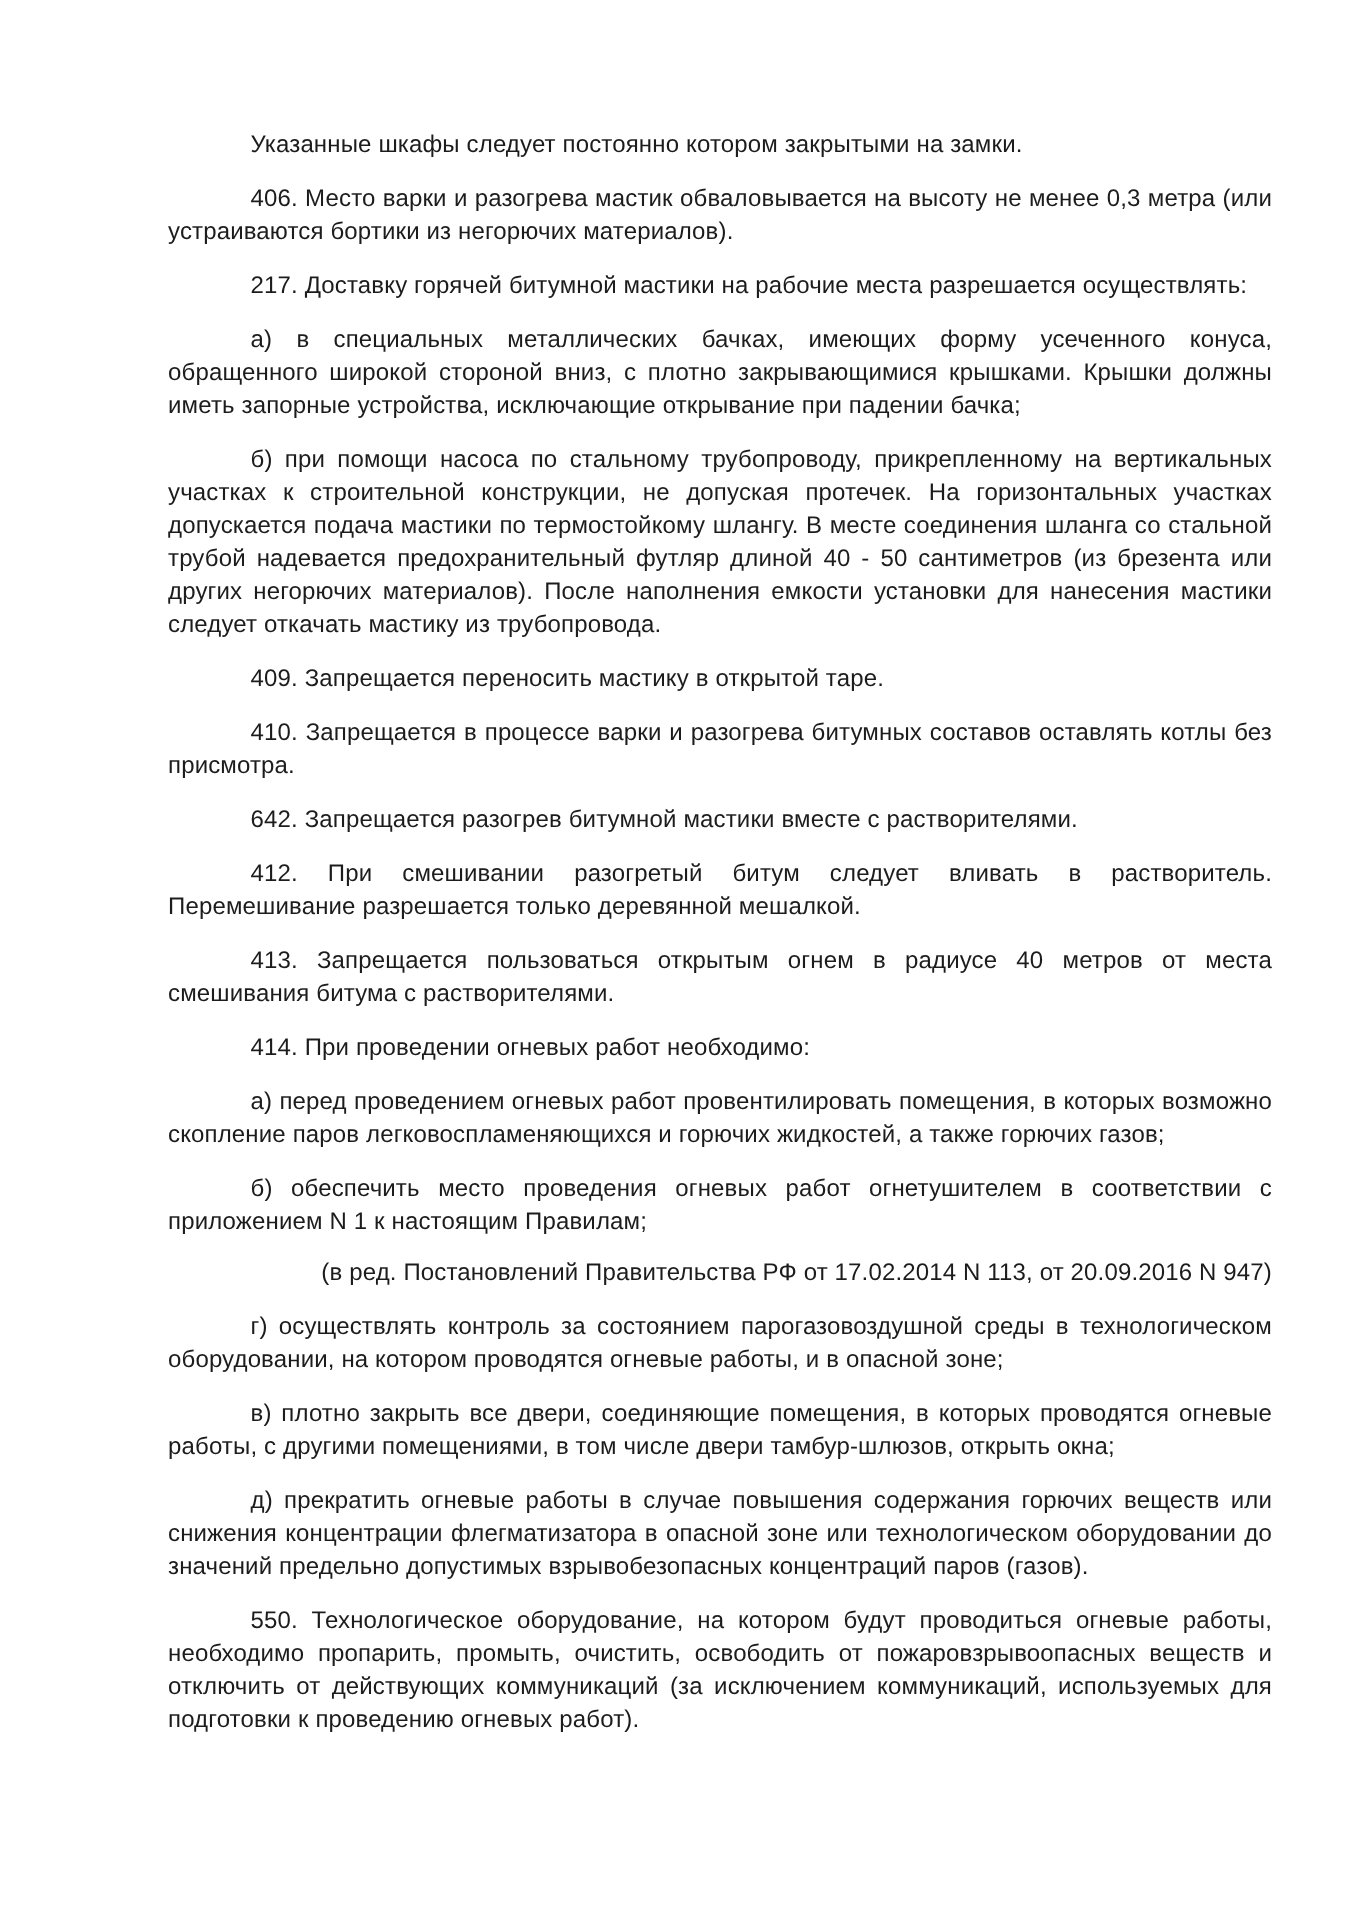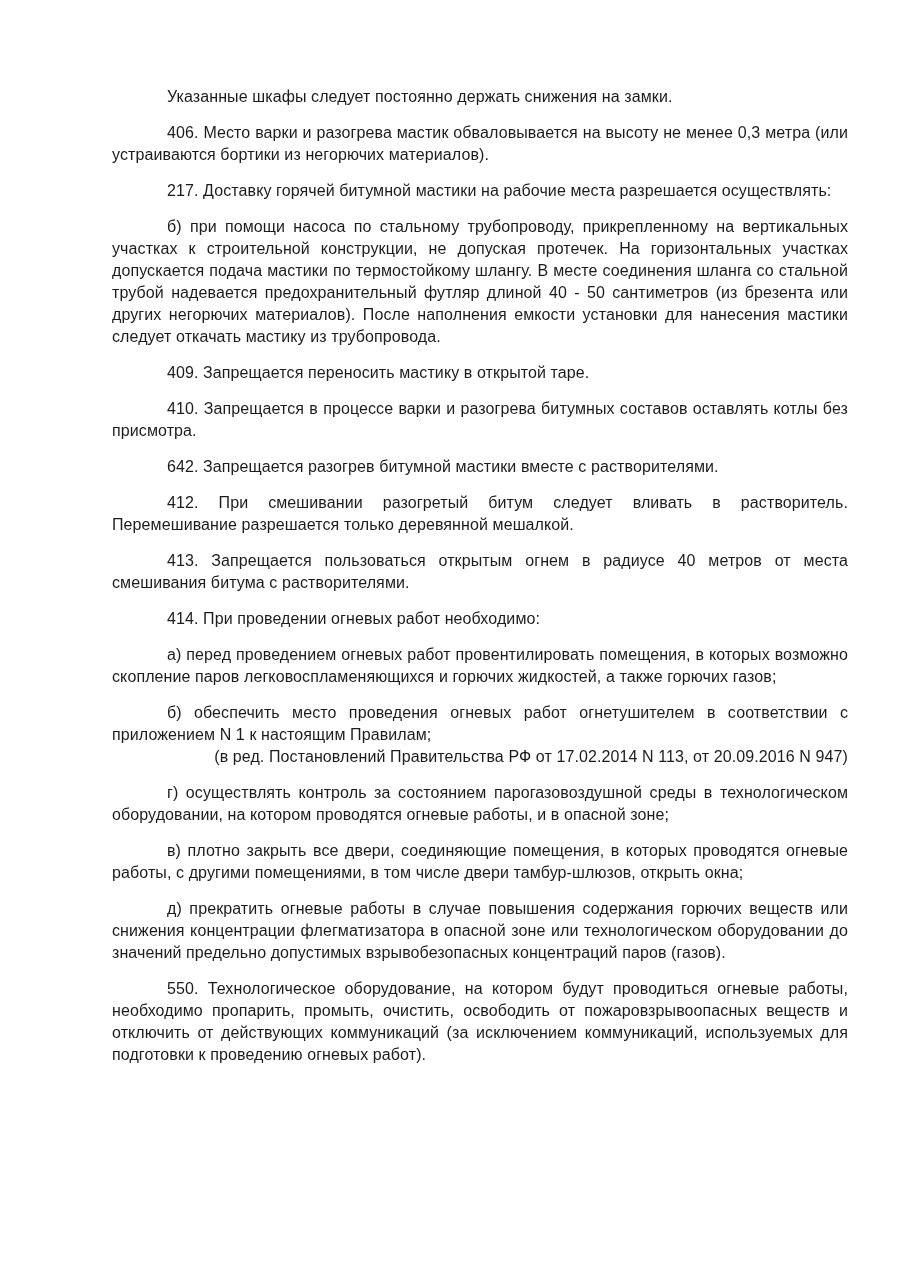--- a/index.html
+++ b/index.html
@@ -20,36 +20,37 @@
     color: #1c1c1c;
     overflow: hidden;
   }
   .para {
     margin: 0 0 14px 0;
     text-align: justify;
     text-indent: 55px;
     letter-spacing: 0.1px;
   }
   .para.no-gap {
-    margin-bottom: 0;
+    margin-bottom: 12px;
   }
   .amendment {
     margin: 0 0 14px 0;
     text-align: right;
     text-indent: 0;
     letter-spacing: 0.1px;
   }
 </style>
 </head>
 <body>
 
 <div class="page">
-  <p class="para">Указанные шкафы следует постоянно держать снижения на замки.</p>
+  <p class="para">Указанные шкафы следует постоянно котором закрытыми на замки.</p>
   <p class="para">406. Место варки и разогрева мастик обваловывается на высоту не менее 0,3 метра (или устраиваются бортики из негорючих материалов).</p>
   <p class="para">217. Доставку горячей битумной мастики на рабочие места разрешается осуществлять:</p>
+  <p class="para">а) в специальных металлических бачках, имеющих форму усеченного конуса, обращенного широкой стороной вниз, с плотно закрывающимися крышками. Крышки должны иметь запорные устройства, исключающие открывание при падении бачка;</p>
   <p class="para">б) при помощи насоса по стальному трубопроводу, прикрепленному на вертикальных участках к строительной конструкции, не допуская протечек. На горизонтальных участках допускается подача мастики по термостойкому шлангу. В месте соединения шланга со стальной трубой надевается предохранительный футляр длиной 40 - 50 сантиметров (из брезента или других негорючих материалов). После наполнения емкости установки для нанесения мастики следует откачать мастику из трубопровода.</p>
   <p class="para">409. Запрещается переносить мастику в открытой таре.</p>
   <p class="para">410. Запрещается в процессе варки и разогрева битумных составов оставлять котлы без присмотра.</p>
   <p class="para">642. Запрещается разогрев битумной мастики вместе с растворителями.</p>
   <p class="para">412. При смешивании разогретый битум следует вливать в растворитель. Перемешивание разрешается только деревянной мешалкой.</p>
   <p class="para">413. Запрещается пользоваться открытым огнем в радиусе 40 метров от места смешивания битума с растворителями.</p>
   <p class="para">414. При проведении огневых работ необходимо:</p>
   <p class="para">а) перед проведением огневых работ провентилировать помещения, в которых возможно скопление паров легковоспламеняющихся и горючих жидкостей, а также горючих газов;</p>
   <p class="para no-gap">б) обеспечить место проведения огневых работ огнетушителем в соответствии с приложением N 1 к настоящим Правилам;</p>
   <p class="amendment">(в ред. Постановлений Правительства РФ от 17.02.2014 N 113, от 20.09.2016 N 947)</p>

